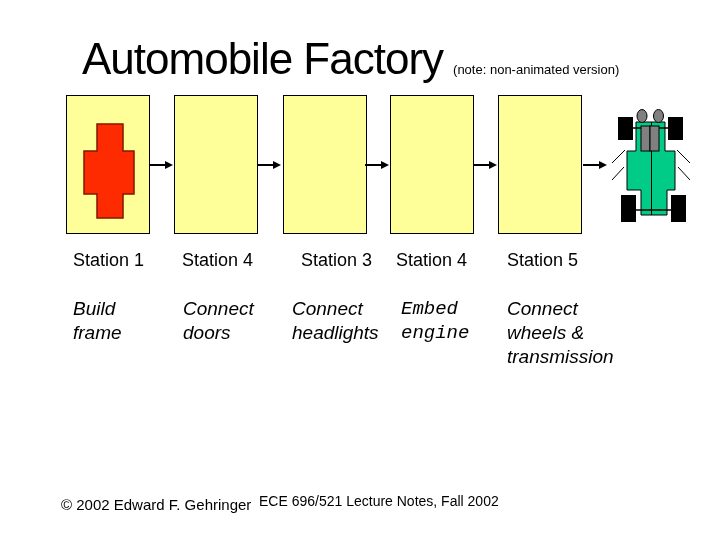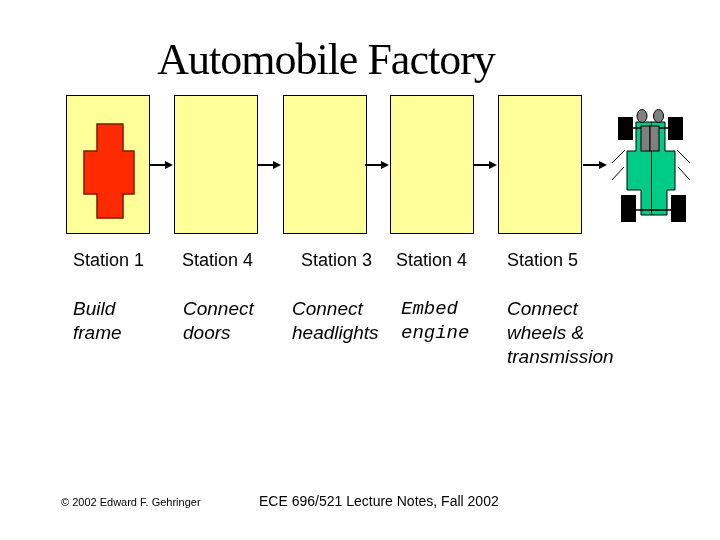--- a/index.html
+++ b/index.html
@@ -4,21 +4,21 @@
 <style>
   html,body{margin:0;padding:0;}
   body{
     width:720px;height:540px;position:relative;background:#ffffff;
     font-family:"Liberation Sans","DejaVu Sans",sans-serif;color:#000;
     overflow:hidden;
   }
   
   .title-row{
     position:absolute;top:34px;left:0;width:570px;box-sizing:border-box;
-    padding-left:82px;display:flex;justify-content:center;align-items:baseline;gap:10px;font-family:Liberation Serif, serif;
+    padding-left:82px;display:flex;align-items:baseline;gap:10px;
   }
   .slide-title{font-size:44px;font-weight:400;letter-spacing:-1px;white-space:nowrap;}
   .title-note{font-size:13px;white-space:nowrap;}
   
   .station-box{
     position:absolute;top:95px;width:84px;height:139px;
     background:#FFFF99;border:1px solid #000;box-sizing:border-box;
   }
   .frame-svg{position:absolute;left:0;top:0;}
   
@@ -32,28 +32,29 @@
   .car{position:absolute;left:612px;top:105px;width:80px;height:125px;}
   
   .station-name{
     position:absolute;top:250px;font-size:18px;white-space:nowrap;
   }
   .station-task{
     position:absolute;top:297px;font-size:19px;font-style:italic;
     line-height:24px;white-space:pre-line;
   }
   
-  .footer-copyright{position:absolute;left:61px;top:496px;font-size:11px;white-space:nowrap;}
+  .footer-copyright{position:absolute;left:61px;top:496px;font-size:15px;white-space:nowrap;}
   .footer-course{position:absolute;left:259px;top:493px;font-size:14px;white-space:nowrap;}
 </style>
 </head>
 <body>
 
 <div class="title-row">
   <div class="slide-title">Automobile Factory</div>
+  <div class="title-note">(note: non-animated version)</div>
 </div>
 
 <div class="station-box" style="left:66px;">
   <svg class="frame-svg" width="84" height="139" viewBox="0 0 84 139">
     <polygon points="30,28 56,28 56,55 67,55 67,98 56,98 56,122 30,122 30,98 17,98 17,55 30,55" fill="#FF2B00" stroke="#801900" stroke-width="1.5"></polygon>
   </svg>
 </div>
 <div class="station-box" style="left:174px;"></div>
 <div class="station-box" style="left:283px;"></div>
 <div class="station-box" style="left:390px;"></div>

